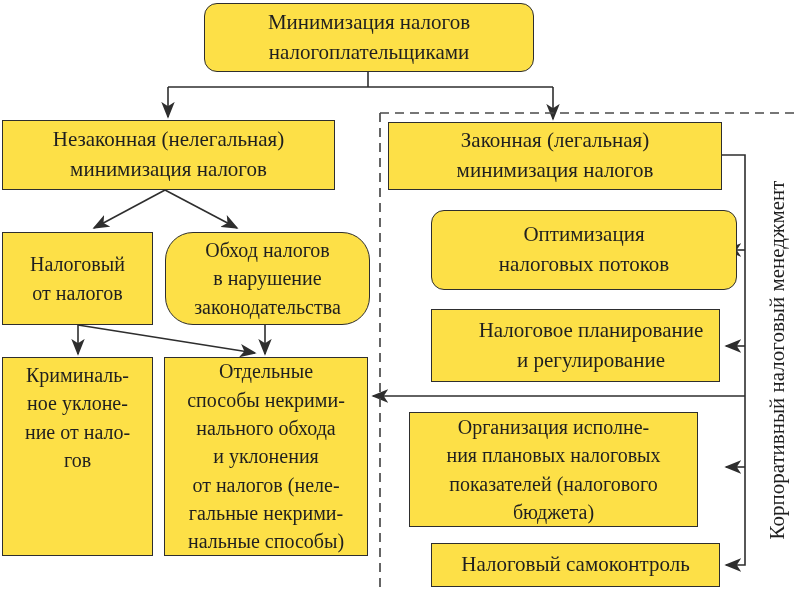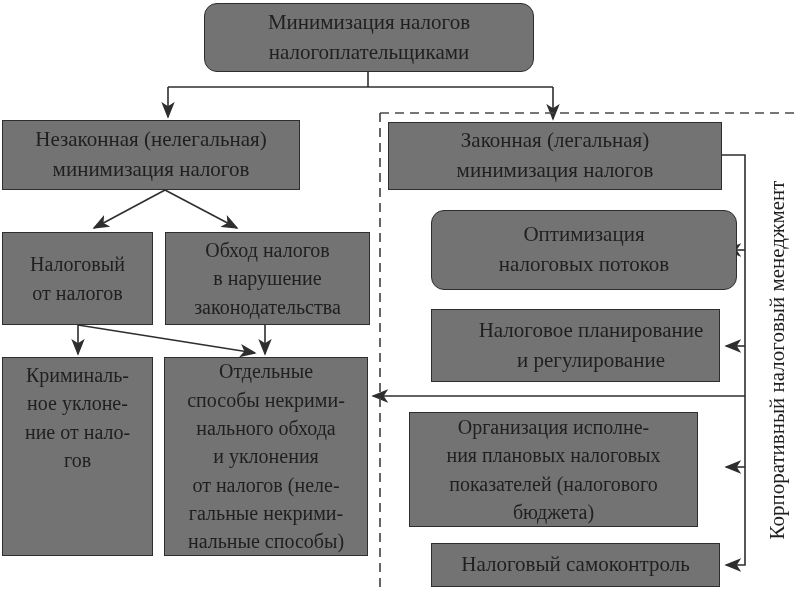--- a/index.html
+++ b/index.html
@@ -19,42 +19,42 @@
   .connectors {
     position: absolute;
     left: 0; top: 0;
     width: 800px;
     height: 593px;
   }
   .box {
     position: absolute;
     box-sizing: border-box;
     border: 1.7px solid #2e2e2e;
-    background: #737373;
+    background: #fde047;
     display: flex;
     align-items: center;
     justify-content: center;
     text-align: center;
   }
   .box span {
     white-space: pre-line;
     display: block;
     width: 100%;
   }
   .rounded { border-radius: 13px; }
 
   .fs-main  { font-size: 21px; line-height: 1.42; }
   .fs-sub   { font-size: 20px; line-height: 1.42; }
   .fs-dense { font-size: 20px; line-height: 1.42; }
 
   
   .b-root         { left: 204px; top: 3px;   width: 330px; height: 69px; }
-  .b-illegal      { left: 2px;   top: 120px; width: 298px; height: 70px; }
+  .b-illegal      { left: 2px;   top: 120px; width: 333px; height: 70px; }
   .b-evasion      { left: 2px;   top: 232px; width: 151px; height: 93px; }
-  .b-avoidance    { left: 165px; top: 232px; width: 205px; height: 93px; }
+  .b-avoidance    { left: 165px; top: 232px; width: 205px; height: 93px; border-radius: 28px; }
   .b-criminal     { left: 2px;   top: 357px; width: 151px; height: 199px; align-items: flex-start; padding-top: 3px; }
   .b-separate     { left: 164px; top: 357px; width: 204px; height: 199px; }
   .b-legal        { left: 388px; top: 122px; width: 334px; height: 68px; }
   .b-optimization { left: 431px; top: 210px; width: 306px; height: 80px; }
   .b-planning     { left: 431px; top: 309px; width: 289px; height: 73px; padding-left: 31px; }
   .b-organization { left: 409px; top: 412px; width: 289px; height: 115px; }
   .b-selfcontrol  { left: 431px; top: 543px; width: 289px; height: 44px; }
 
   .side-label {
     position: absolute;

